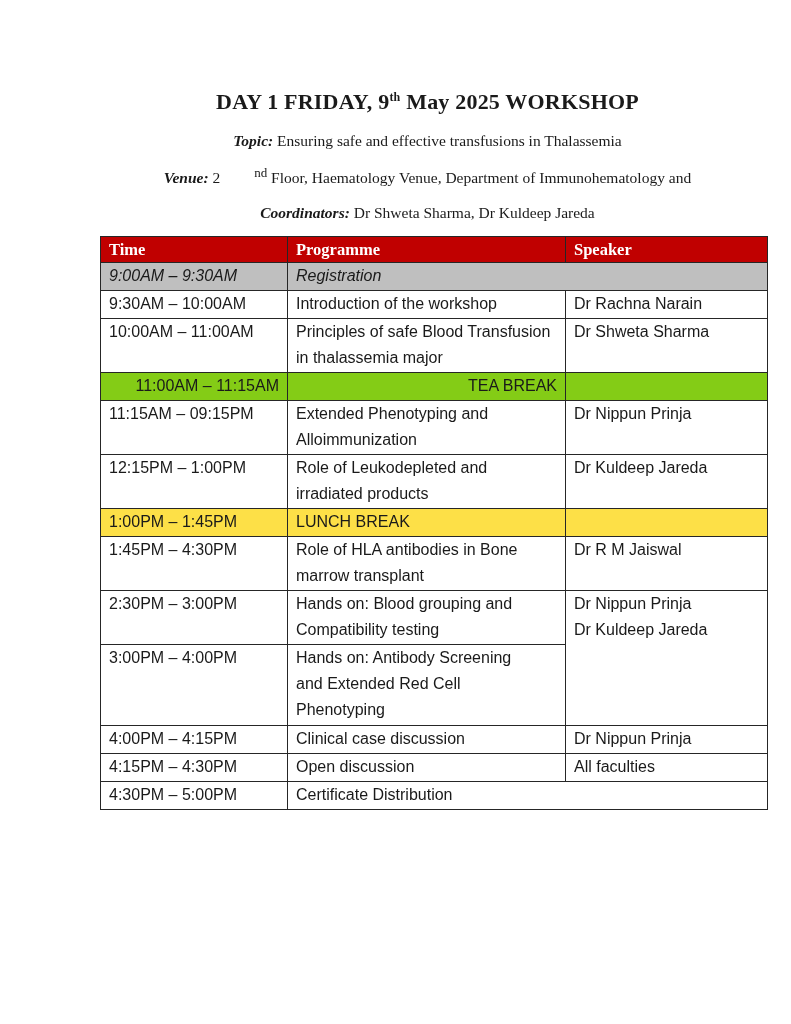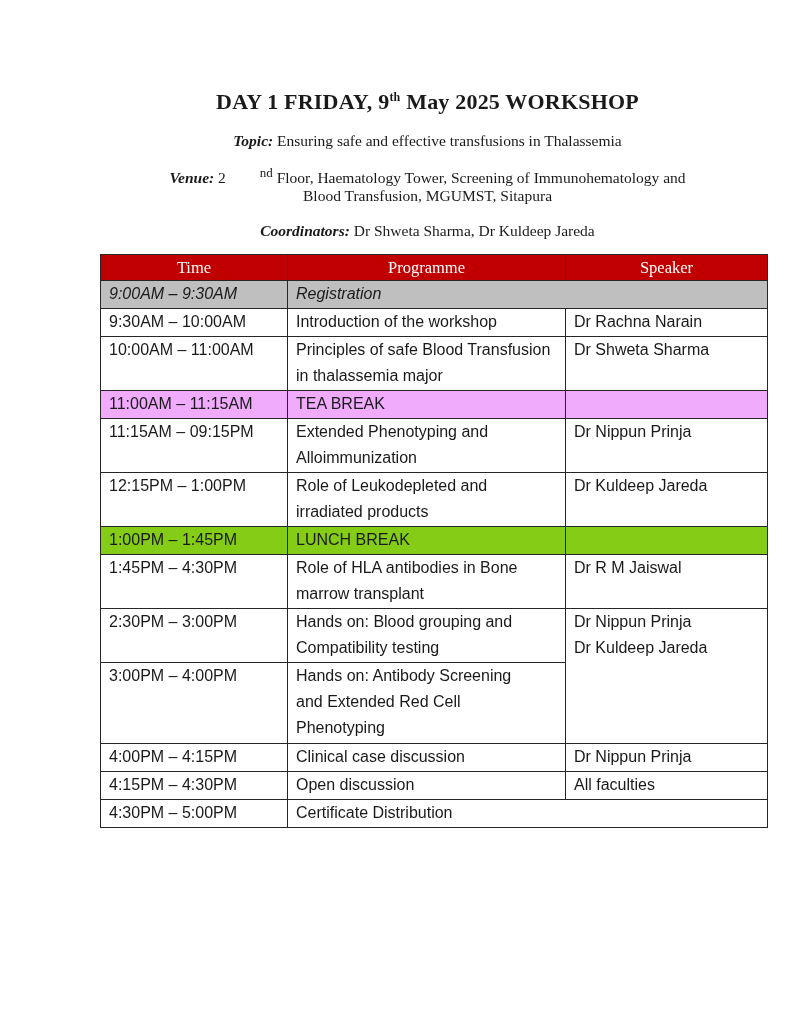--- a/index.html
+++ b/index.html
@@ -42,48 +42,47 @@
     border:1.5px solid #262626;
     padding:0 8px;
     vertical-align:top;
     text-align:left;
     overflow:hidden;
   }
   table.schedule th{
     background:#C00000;
     color:#ffffff;
     font-family:"Liberation Serif", serif;
-    font-weight:normal;
+    font-weight:bold;
     font-size:16.5px;
     height:25px;
     line-height:25px;
-    text-align:center;
   }
   tr.h1 td{height:27px;}
   tr.h2 td{height:53px;}
   tr.h3 td{height:80px;}
   td.time{white-space:nowrap;}
   tr.row-gray td{background:#BFBFBF;font-style:italic;}
-  tr.row-peach td{background:#f0abfc;}
-  tr.row-yellow td{background:#84cc16;}
+  tr.row-peach td{background:#84cc16;text-align:right;}
+  tr.row-yellow td{background:#fde047;}
   td.break-label{text-align:center;}
   td.spk-merged{vertical-align:middle;}
   td.prog-narrow .wrap{display:block;max-width:220px;}
 </style>
 </head>
 <body>
 
 <div class="page">
 
   <div class="doc-header">
     <div class="doc-title"><span>DAY 1 FRIDAY, 9</span><sup>th</sup><span> May 2025 WORKSHOP</span></div>
 
     <div class="meta-line"><b>Topic:</b><span> Ensuring safe and effective transfusions in Thalassemia</span></div>
 
-    <div class="meta-line venue-wrap"><b>Venue:</b><span> 2</span><sup>nd</sup><span> Floor, Haematology Tower, Screening of Immunohematology and</span><span class="block">Blood Transfusion, MGUMST, Sitapura</span></div>
+    <div class="meta-line venue-wrap"><b>Venue:</b><span> 2</span><sup>nd</sup><span> Floor, Haematology Venue, Department of Immunohematology and</span></div>
 
     <div class="meta-line"><b>Coordinators:</b><span> Dr Shweta Sharma, Dr Kuldeep Jareda</span></div>
   </div>
 
   <table class="schedule">
     <colgroup>
         <col class="c-time">
         <col class="c-prog">
         <col class="c-spk">
       </colgroup>

